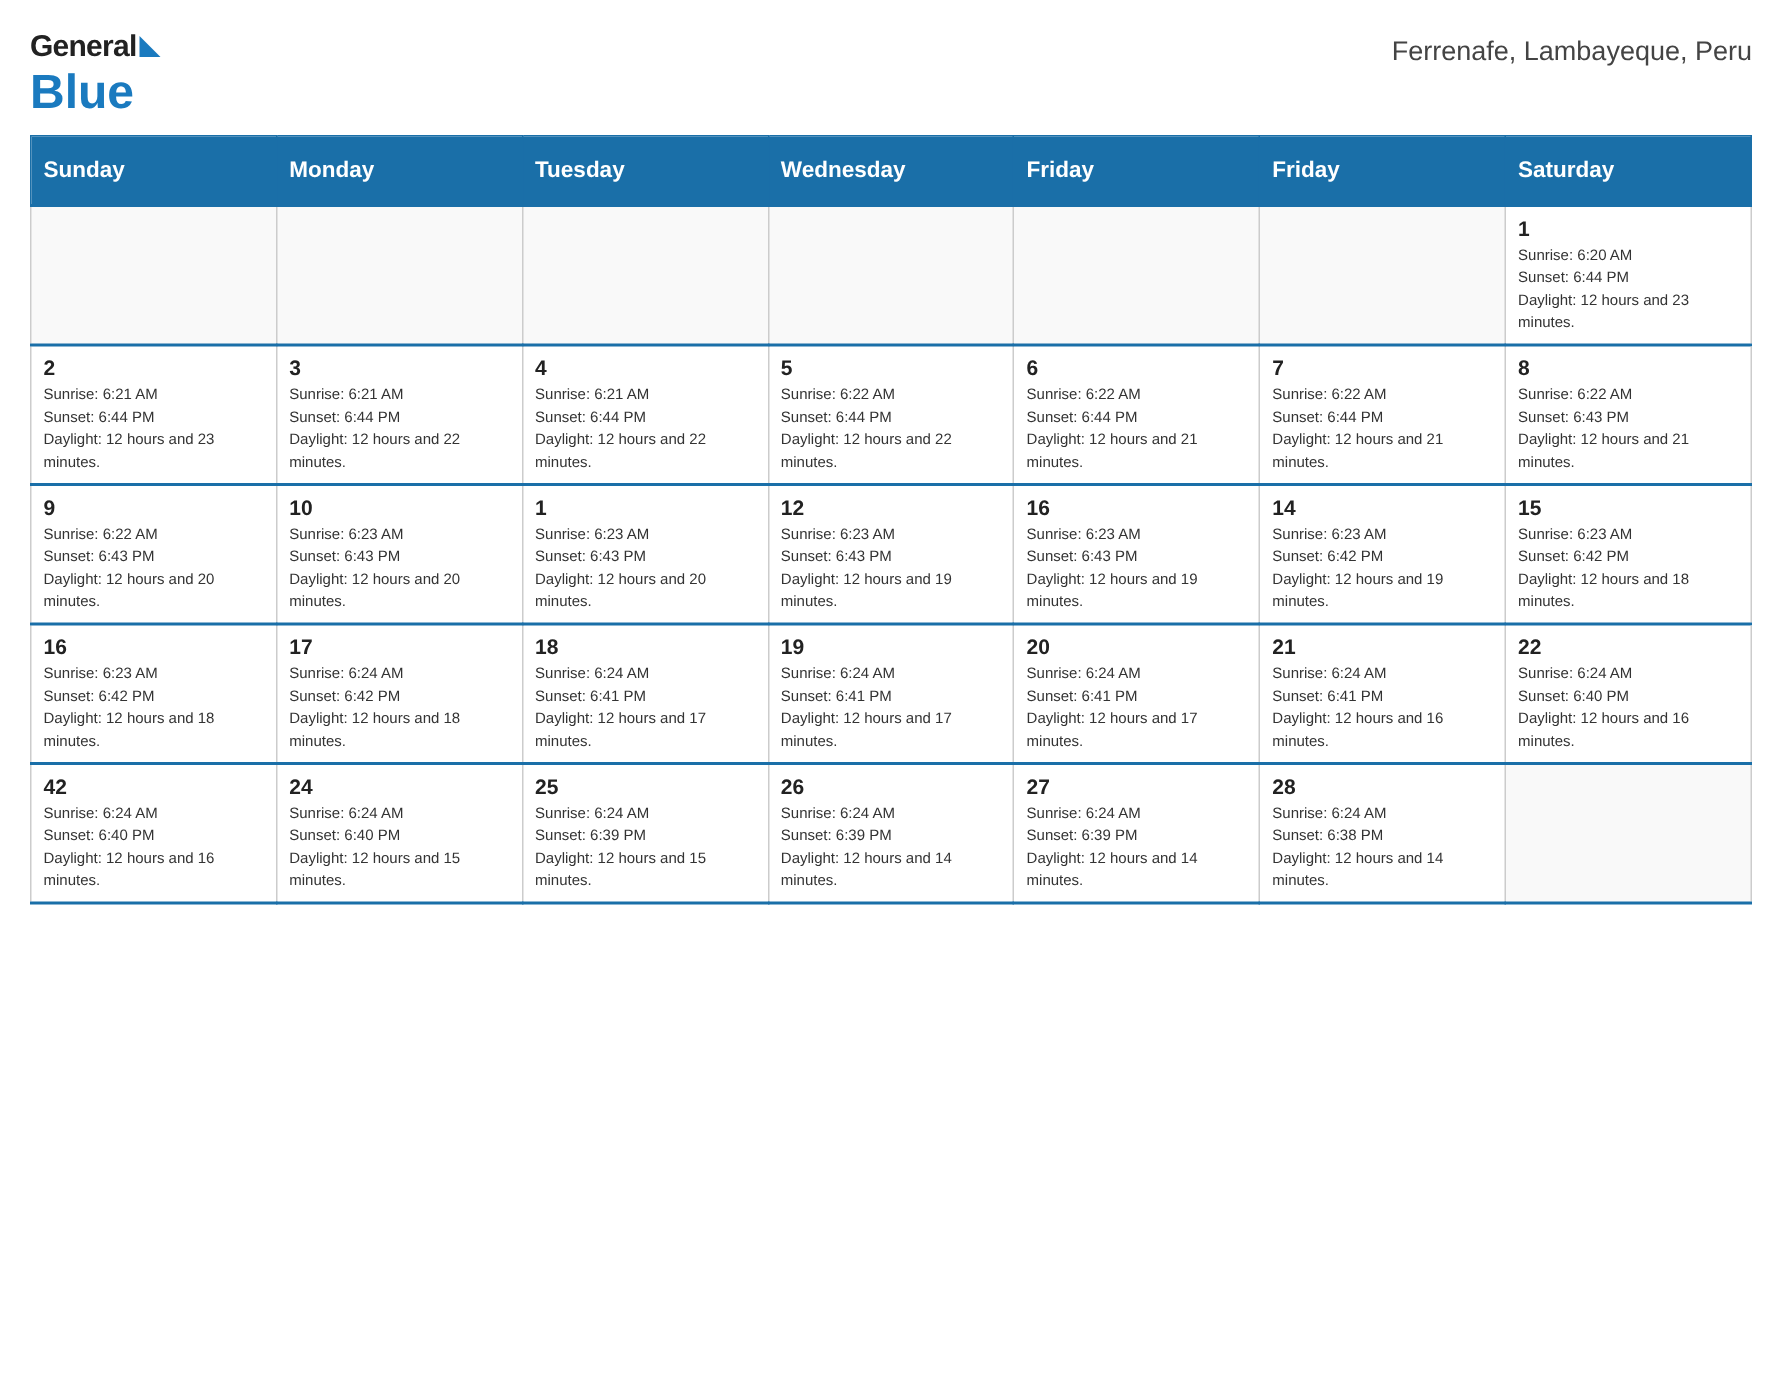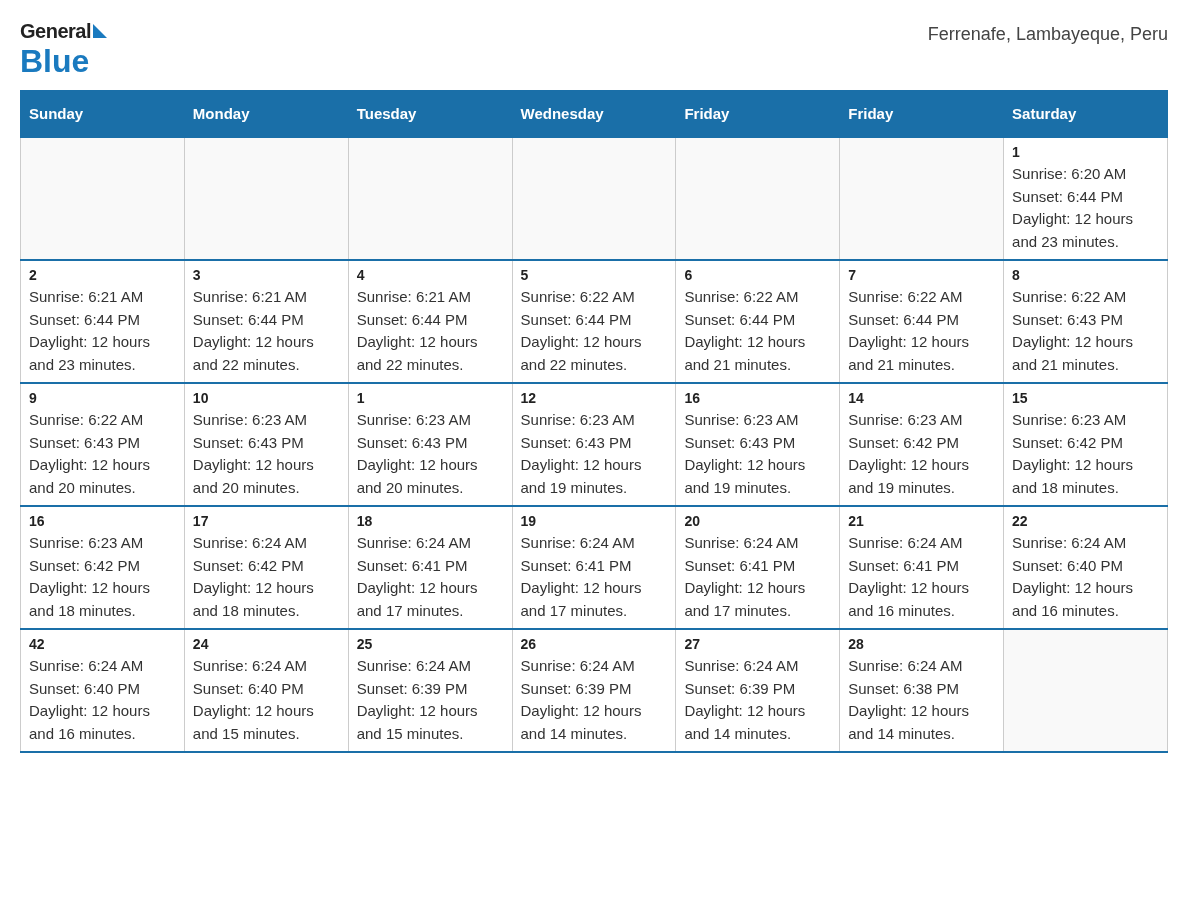--- a/index.html
+++ b/index.html
@@ -56,21 +56,21 @@
       border-bottom: 2px solid #1a6fa8;
     }
     .day-number {
       font-size: 14px;
       font-weight: bold;
       color: #222;
       margin-bottom: 3px;
       display: block;
     }
     .day-info {
-      font-size: 15px;
+      font-size: 10px;
       color: #333;
       line-height: 1.5;
     }
     .empty-cell {
       background: #f9f9f9;
     }
     .logo-container {
       display: flex;
       flex-direction: column;
     }

